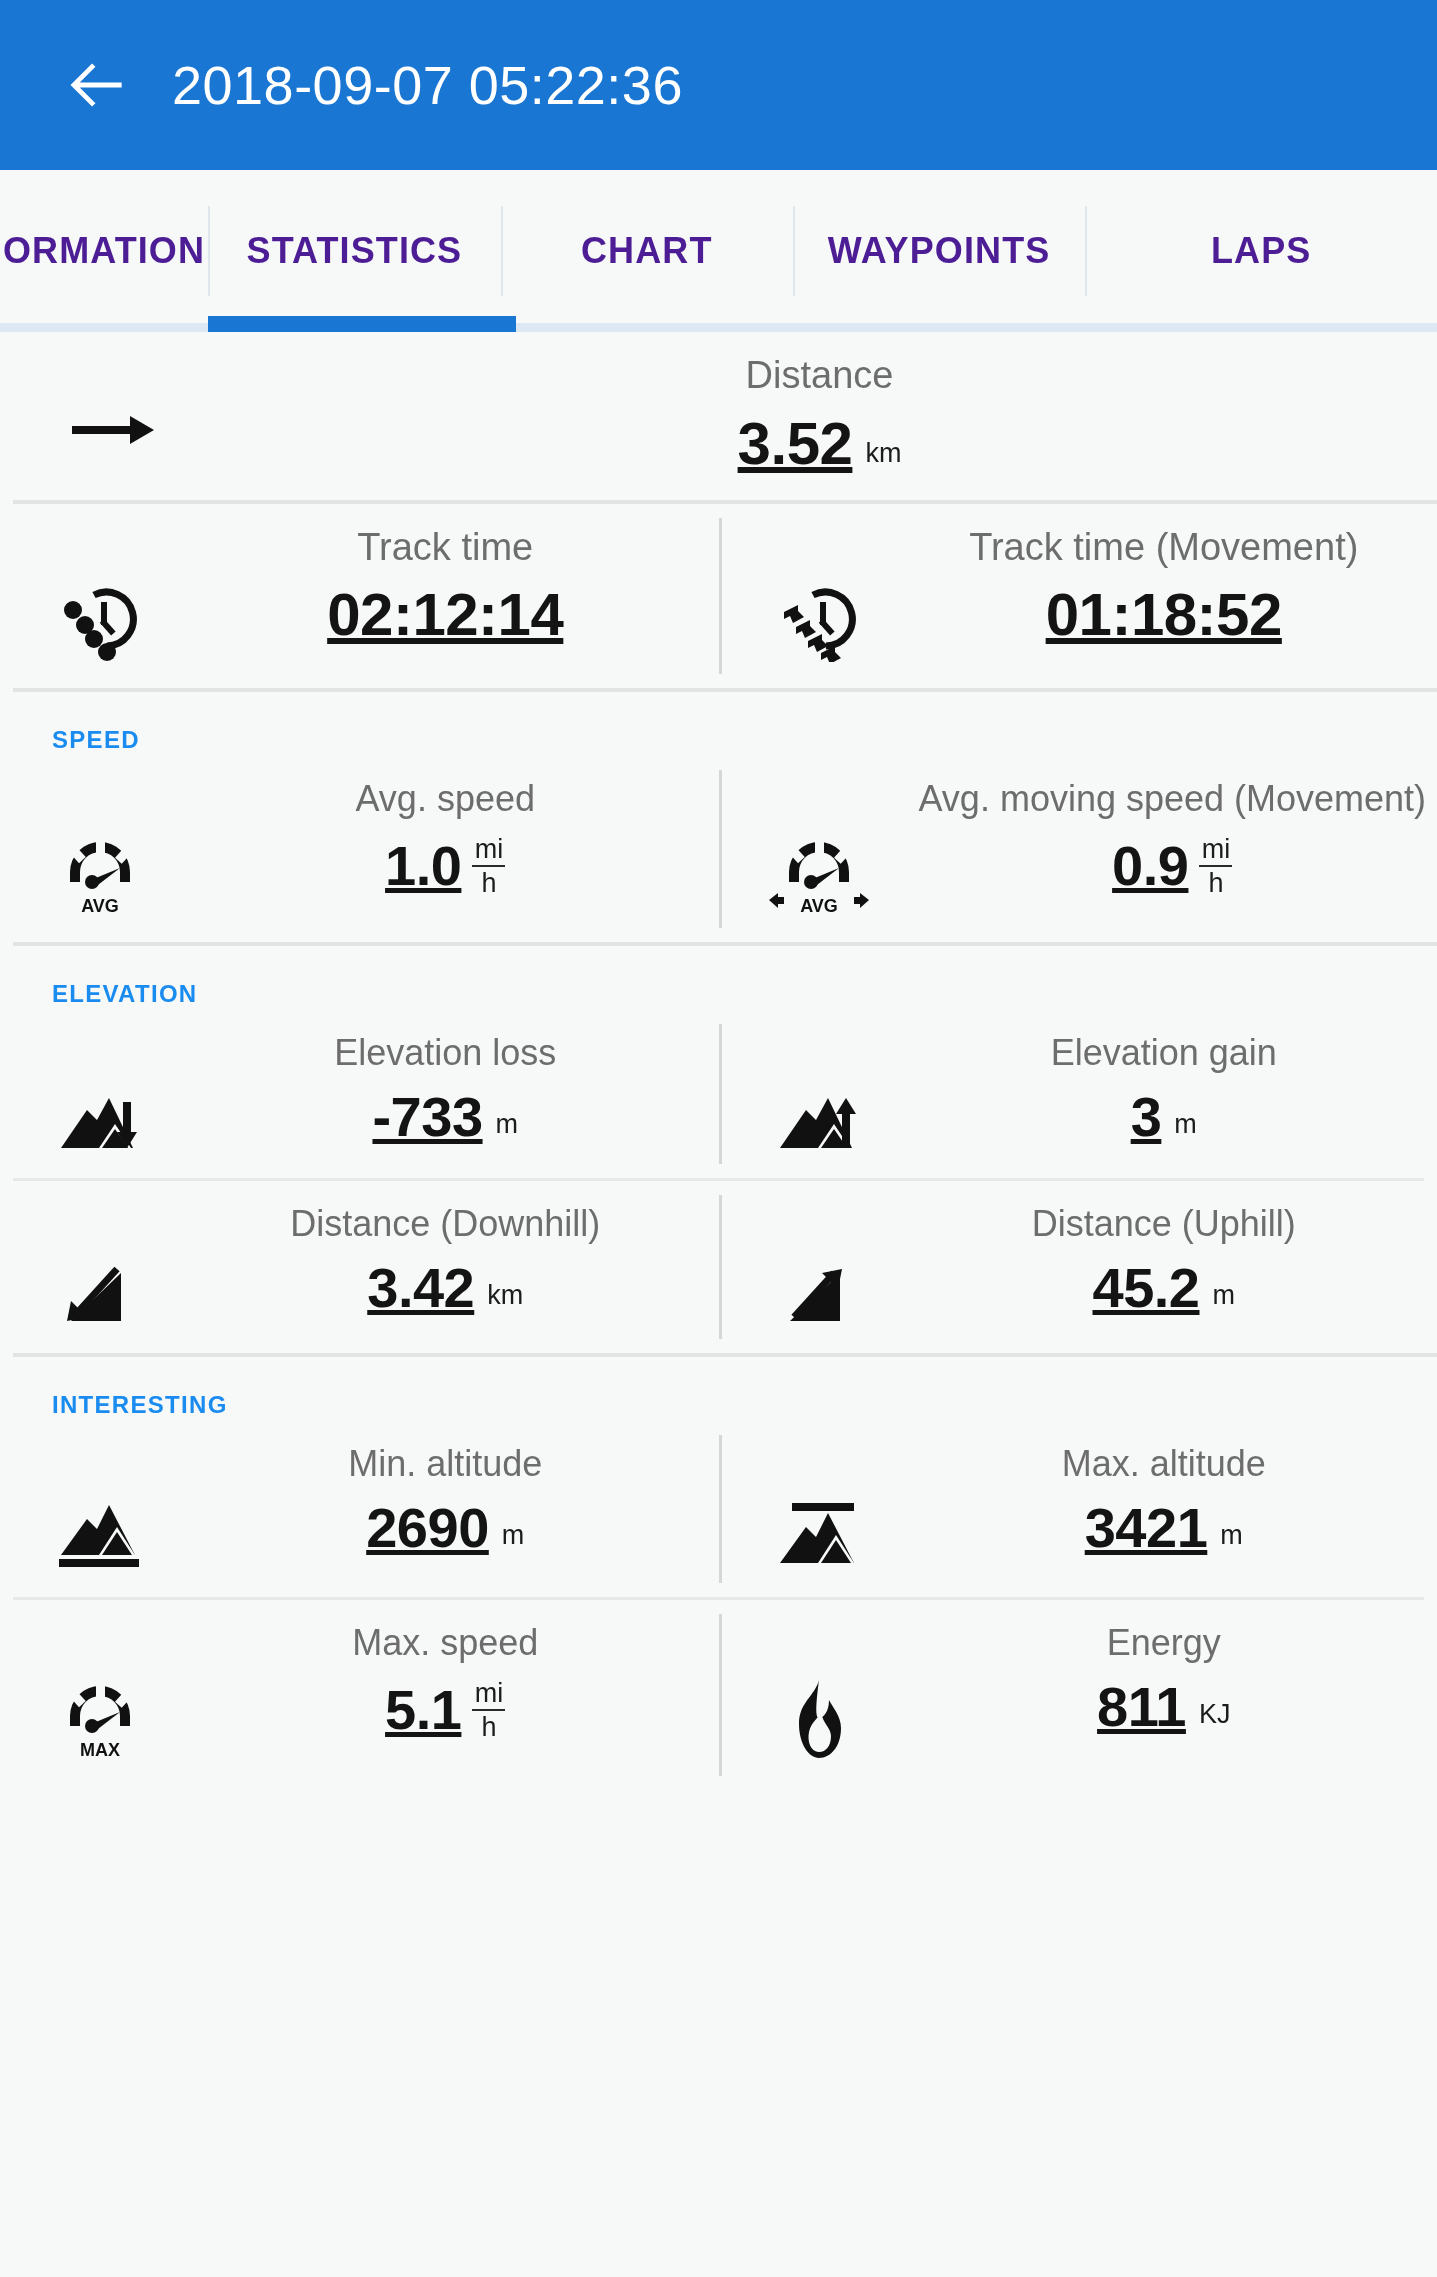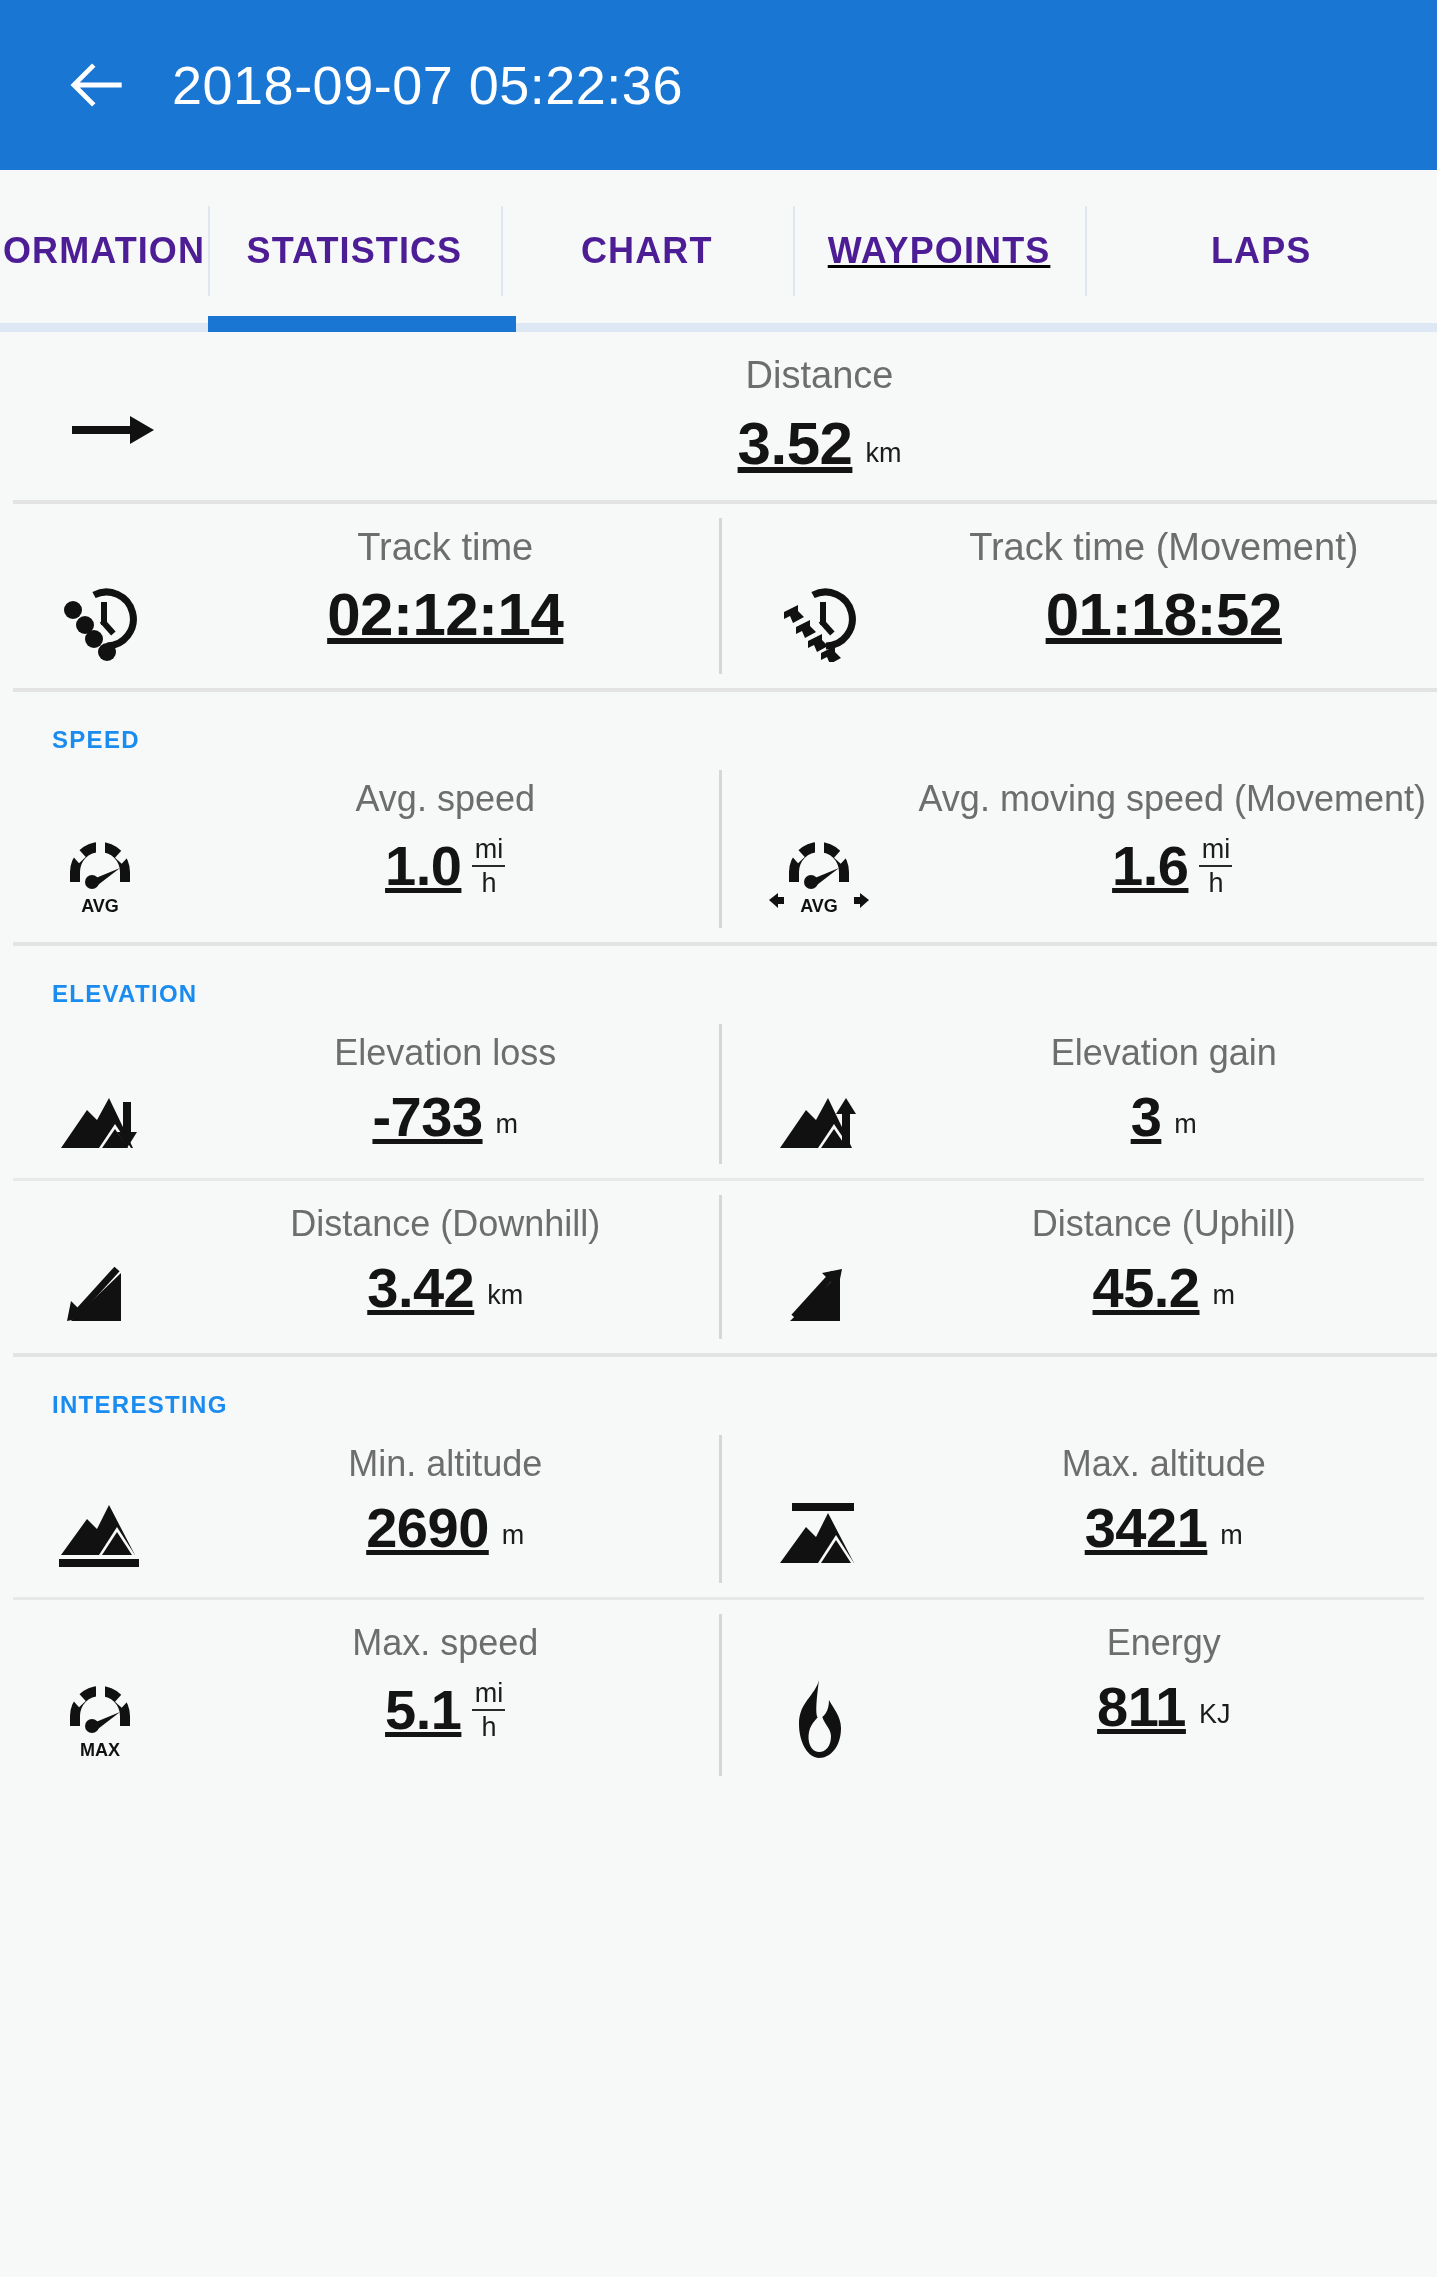--- a/index.html
+++ b/index.html
@@ -129,21 +129,21 @@
       <span class="tab-label">ORMATION</span>
     </div>
     <div class="tab" style="width:308px;">
       <span class="tab-divider"></span>
       <span class="tab-label">STATISTICS</span>
     </div>
     <div class="tab" style="width:307px;">
       <span class="tab-divider"></span>
       <span class="tab-label">CHART</span>
     </div>
-    <div class="tab" style="width:308px;text-decoration:underline;">
+    <div class="tab" style="width:308px;">
       <span class="tab-divider"></span>
       <span class="tab-label">WAYPOINTS</span>
     </div>
     <div class="tab" style="width:370px;">
       <span class="tab-divider"></span>
       <span class="tab-label">LAPS</span>
     </div>
     <div class="tab-baseline"></div>
     <div class="tab-underline" style="left:208px;width:308px;"></div>
   </div>
@@ -257,21 +257,21 @@
                 <circle cx="34" cy="48" r="7" fill="#111"></circle>
               </g>
               <path d="M2 66 L11 59 L11 63 L17 63 L17 70 L11 70 L11 74 Z" fill="#111"></path>
               <path d="M102 66 L93 59 L93 63 L87 63 L87 70 L93 70 L93 74 Z" fill="#111"></path>
               <text x="52" y="78" font-family="Liberation Sans, sans-serif" font-size="18" font-weight="700" fill="#111" text-anchor="middle">AVG</text>
             </svg>
           </div>
           <div class="stat-body">
             <div class="stat-label">Avg. moving speed (Movement)</div>
             <div class="stat-valrow">
-              <span class="stat-value">1.6</span>
+              <span class="stat-value">0.9</span>
               <span class="stat-unit frac">
                 <span class="num">mi</span>
                 <span class="den">h</span>
               </span>
             </div>
           </div>
         </div>
       </div>
     </div>
 

